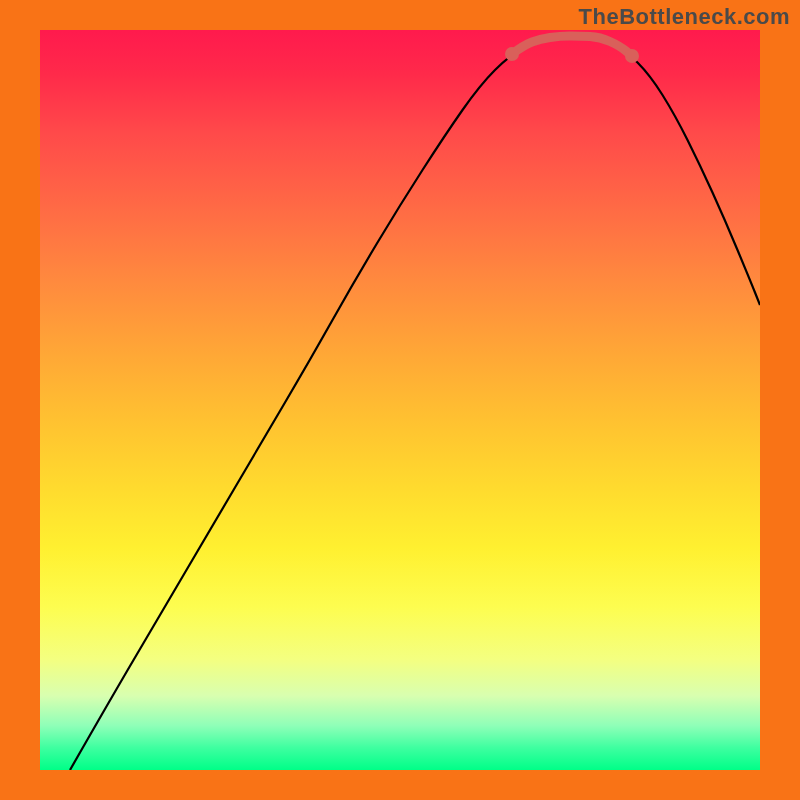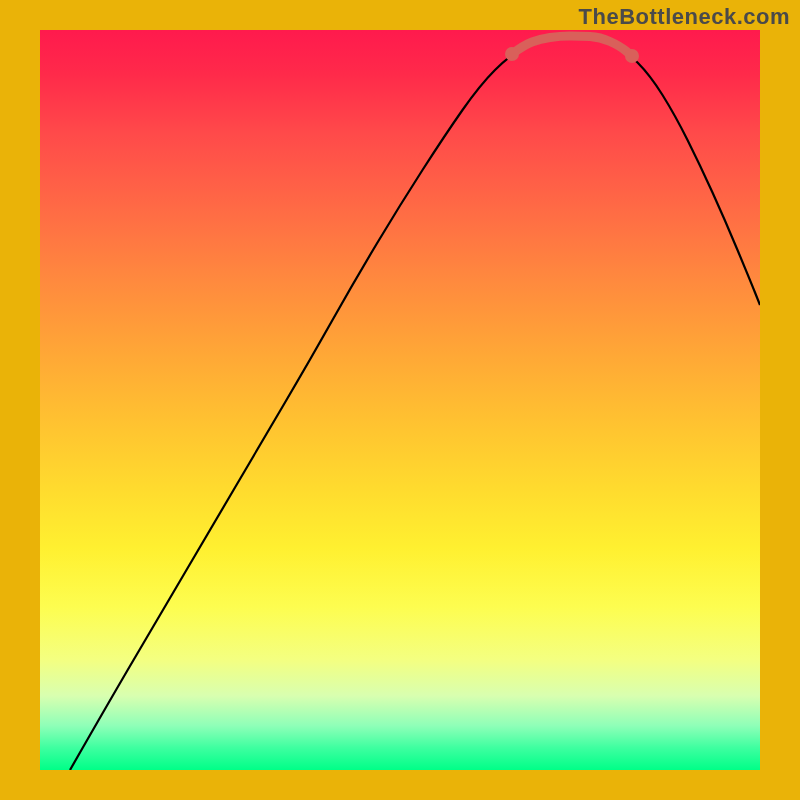--- a/index.html
+++ b/index.html
@@ -8,21 +8,21 @@
     width: 800px;
     height: 800px;
     background: #000;
     overflow: hidden;
     font-family: Arial, Helvetica, sans-serif;
   }
   .frame {
     position: relative;
     width: 800px;
     height: 800px;
-    background: #eab308;
+    background: #f97316;
   }
   .watermark {
     position: absolute;
     top: 4px;
     right: 10px;
     color: #4a4a4a;
     font-size: 22px;
     font-weight: 600;
     letter-spacing: 0.5px;
     z-index: 10;

